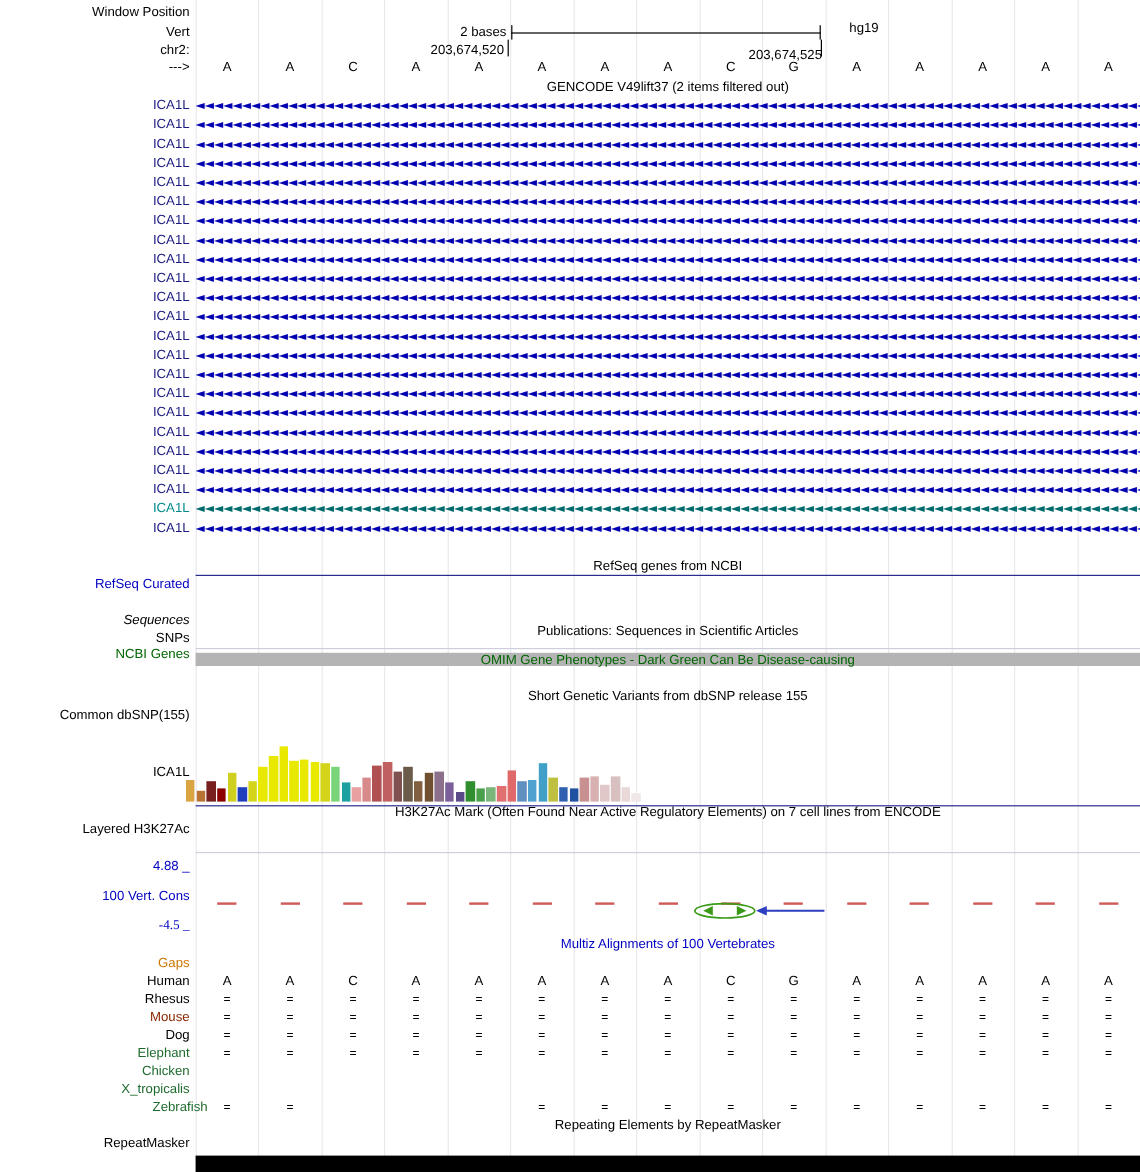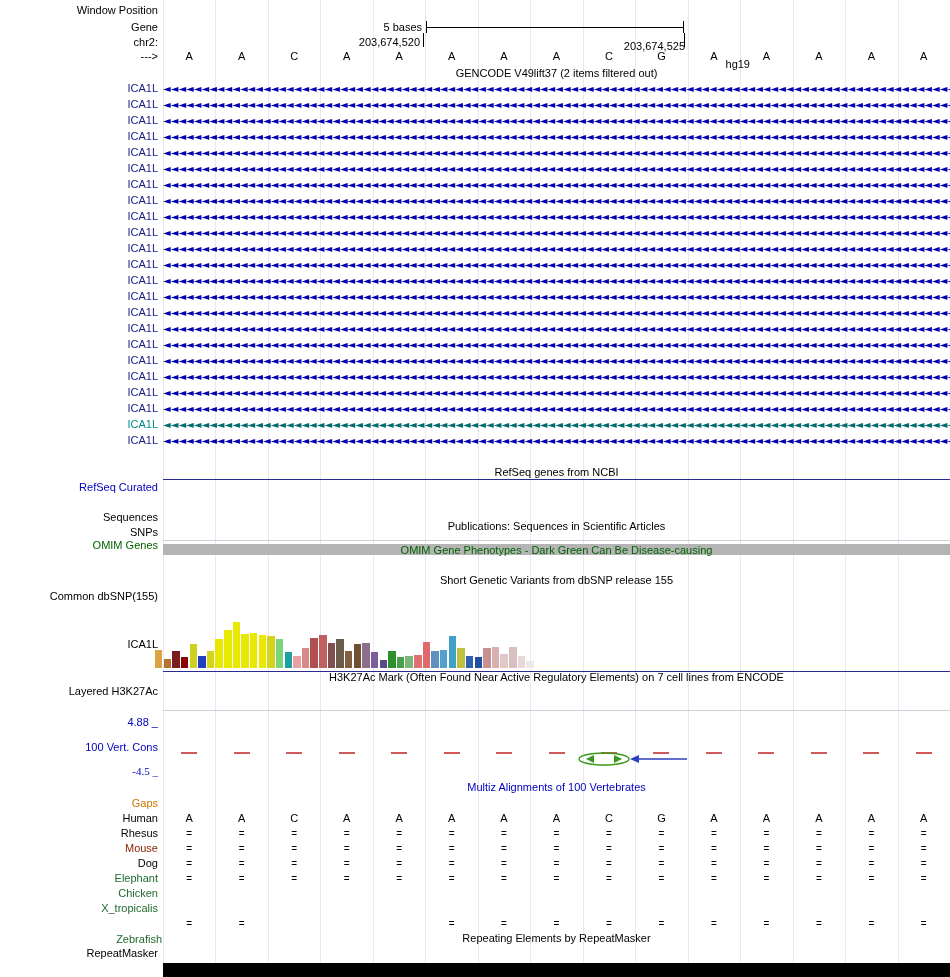--- a/index.html
+++ b/index.html
@@ -146,23 +146,23 @@
       <span style="left: 472px;"></span>
       <span style="left: 525px;"></span>
       <span style="left: 577px;"></span>
       <span style="left: 630px;"></span>
       <span style="left: 682px;"></span>
       <span style="left: 735px;"></span>
     </div>
 
   <div class="lbl" style="left:0px; top:4px; width:158px;">Window Position</div>
 
-  <div class="lbl" style="left:0px; top:21px; width:158px;">Gene</div>
-  <div class="lbl" style="left:300px; top:21px; width:122px;">5 bases</div>
-  <div class="lbl" style="left:690px; top:18px; width:60px; text-align:right;margin-top:40px;">hg19</div>
+  <div class="lbl" style="left:0px; top:21px; width:158px;">Vert</div>
+  <div class="lbl" style="left:300px; top:21px; width:122px;">2 bases</div>
+  <div class="lbl" style="left:690px; top:18px; width:60px; text-align:center;">hg19</div>
 
   <div class="ruler-line" style="left:426px; top:27px; width:258px; height:1px;"></div>
   <div class="ruler-tick" style="left:426px; top:21px; height:12px;"></div>
   <div class="ruler-tick" style="left:683px; top:21px; height:12px;"></div>
 
   <div class="lbl" style="left:0px; top:36px; width:158px;">chr2:</div>
   <div class="lbl" style="left:280px; top:36px; width:140px;">203,674,520</div>
   <div class="ruler-tick" style="left:423px; top:33px; height:14px;"></div>
   <div class="lbl" style="left:545px; top:40px; width:140px;">203,674,525</div>
   <div class="ruler-tick" style="left:684px; top:33px; height:14px;"></div>
@@ -234,27 +234,27 @@
       <div class="arrow-row teal" style="top: 419px;">◄◄◄◄◄◄◄◄◄◄◄◄◄◄◄◄◄◄◄◄◄◄◄◄◄◄◄◄◄◄◄◄◄◄◄◄◄◄◄◄◄◄◄◄◄◄◄◄◄◄◄◄◄◄◄◄◄◄◄◄◄◄◄◄◄◄◄◄◄◄◄◄◄◄◄◄◄◄◄◄◄◄◄◄◄◄◄◄◄◄◄◄◄◄◄◄◄◄◄◄◄◄◄◄◄◄◄◄◄◄◄◄◄◄◄◄◄◄◄◄◄◄◄◄◄◄◄◄◄◄◄◄◄◄◄◄◄◄◄◄◄◄◄◄◄◄◄◄◄◄◄◄◄◄◄◄◄◄◄◄◄◄◄◄◄◄◄◄◄◄◄◄◄◄◄◄◄◄◄◄◄◄◄◄◄◄◄◄◄◄◄◄◄◄◄◄◄◄◄◄</div>
       <div class="lbl navy-txt" style="left: 0px; top: 434px; width: 158px;">ICA1L</div>
       <div class="arrow-row" style="top: 435px;">◄◄◄◄◄◄◄◄◄◄◄◄◄◄◄◄◄◄◄◄◄◄◄◄◄◄◄◄◄◄◄◄◄◄◄◄◄◄◄◄◄◄◄◄◄◄◄◄◄◄◄◄◄◄◄◄◄◄◄◄◄◄◄◄◄◄◄◄◄◄◄◄◄◄◄◄◄◄◄◄◄◄◄◄◄◄◄◄◄◄◄◄◄◄◄◄◄◄◄◄◄◄◄◄◄◄◄◄◄◄◄◄◄◄◄◄◄◄◄◄◄◄◄◄◄◄◄◄◄◄◄◄◄◄◄◄◄◄◄◄◄◄◄◄◄◄◄◄◄◄◄◄◄◄◄◄◄◄◄◄◄◄◄◄◄◄◄◄◄◄◄◄◄◄◄◄◄◄◄◄◄◄◄◄◄◄◄◄◄◄◄◄◄◄◄◄◄◄◄◄</div>
     </div>
 
   <div class="hr-blue" style="top:479px;"></div>
   <div class="lbl blue-txt" style="left:0px; top:481px; width:158px;">RefSeq Curated</div>
   <div class="center-title" style="top:466px;">RefSeq genes from NCBI</div>
 
   <div class="center-title" style="top:520px;">Publications: Sequences in Scientific Articles</div>
-  <div class="lbl" style="left:0px; top:511px; width:158px;">Sequences</div>
+  <div class="lbl" style="left:0px; top:511px; width:158px;font-style:italic;">Sequences</div>
   <div class="lbl" style="left:0px; top:526px; width:158px;">SNPs</div>
   <div class="hr-grey" style="top:540px;"></div>
 
   <div class="grey-band" style="top:544px;"></div>
   <div class="center-title green-txt" style="top:544px;">OMIM Gene Phenotypes - Dark Green Can Be Disease-causing</div>
-  <div class="lbl green-txt" style="left:0px; top:539px; width:158px;">OMIM Genes</div>
+  <div class="lbl green-txt" style="left:0px; top:539px; width:158px;">NCBI Genes</div>
 
   <div class="center-title" style="top:574px;">Short Genetic Variants from dbSNP release 155</div>
   <div class="lbl" style="left:0px; top:590px; width:158px;">Common dbSNP(155)</div>
 
   <div class="lbl" style="left:0px; top:638px; width:158px;">ICA1L</div>
   <div id="gtex-chart" style="position:absolute; left:155px; top:620px; width:380px; height:48px;">
       <div class="bar" style="left: 0px; width: 7.43636px; height: 18px; background: rgb(217, 164, 65);"></div>
       <div class="bar" style="left: 8.63636px; width: 7.43636px; height: 9px; background: rgb(184, 115, 51);"></div>
       <div class="bar" style="left: 17.2727px; width: 7.43636px; height: 17px; background: rgb(122, 31, 31);"></div>
       <div class="bar" style="left: 25.9091px; width: 7.43636px; height: 11px; background: rgb(139, 0, 0);"></div>
@@ -415,21 +415,21 @@
       <div class="eq" style="left: 536.5px; width: 40px; top: 874px;">=</div>
       <div class="eq" style="left: 588.967px; width: 40px; top: 874px;">=</div>
       <div class="eq" style="left: 641.433px; width: 40px; top: 874px;">=</div>
       <div class="eq" style="left: 693.9px; width: 40px; top: 874px;">=</div>
       <div class="eq" style="left: 746.367px; width: 40px; top: 874px;">=</div>
       <div class="eq" style="left: 798.833px; width: 40px; top: 874px;">=</div>
       <div class="eq" style="left: 851.3px; width: 40px; top: 874px;">=</div>
       <div class="eq" style="left: 903.767px; width: 40px; top: 874px;">=</div>
       <div class="lbl" style="left: 0px; top: 887px; width: 158px; color: rgb(31, 107, 46);">Chicken</div>
       <div class="lbl" style="left: 0px; top: 902px; width: 158px; color: rgb(31, 107, 46);">X_tropicalis</div>
-      <div class="lbl" style="left: 4px; top: 917px; width: 158px; color: rgb(31, 107, 46); margin-top: 16px;">Zebrafish</div>
+      <div class="lbl" style="left: 15px; top: 917px; width: 158px; color: rgb(31, 107, 46);">Zebrafish</div>
       <div class="eq" style="left: 169.233px; width: 40px; top: 919px;">=</div>
       <div class="eq" style="left: 221.7px; width: 40px; top: 919px;">=</div>
       <div class="eq" style="left: 431.567px; width: 40px; top: 919px;">=</div>
       <div class="eq" style="left: 484.033px; width: 40px; top: 919px;">=</div>
       <div class="eq" style="left: 536.5px; width: 40px; top: 919px;">=</div>
       <div class="eq" style="left: 588.967px; width: 40px; top: 919px;">=</div>
       <div class="eq" style="left: 641.433px; width: 40px; top: 919px;">=</div>
       <div class="eq" style="left: 693.9px; width: 40px; top: 919px;">=</div>
       <div class="eq" style="left: 746.367px; width: 40px; top: 919px;">=</div>
       <div class="eq" style="left: 798.833px; width: 40px; top: 919px;">=</div>

